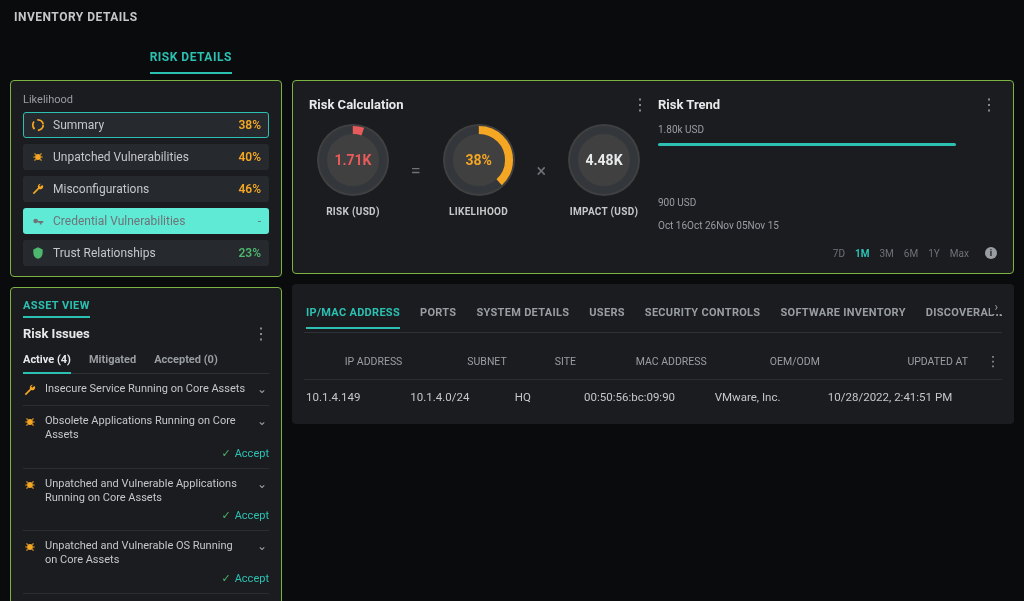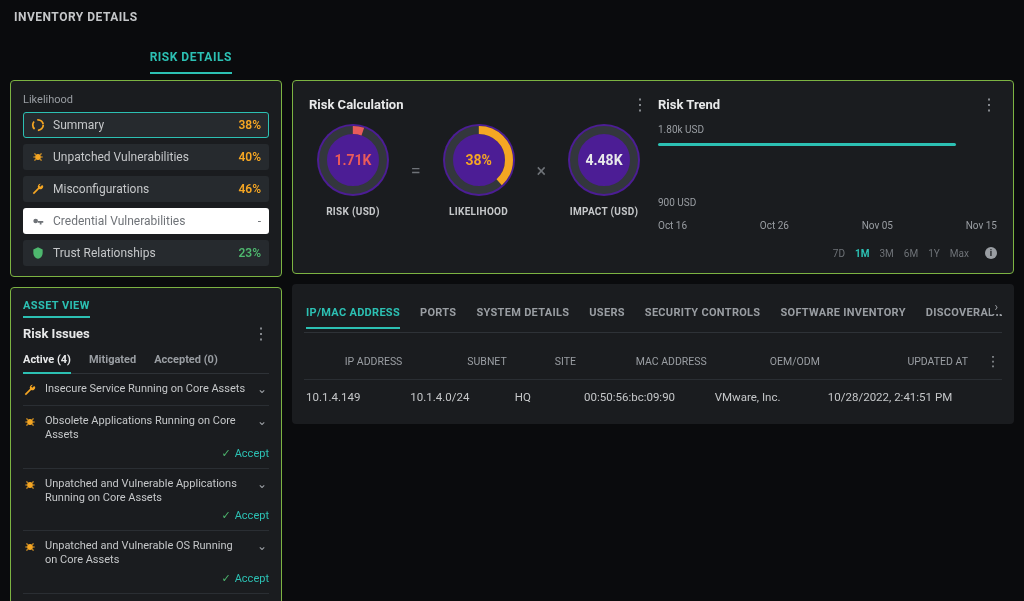--- a/index.html
+++ b/index.html
@@ -35,21 +35,21 @@
   .left-col { width: 272px; display: flex; flex-direction: column; gap: 10px; }
   .right-col { flex: 1; display: flex; flex-direction: column; gap: 10px; min-width: 0; }
   .panel { background: var(--bg-1); border-radius: 4px; padding: 10px 12px; }
   .outlined { border: 1px solid var(--border-green); }
   .panel-title { font-weight: 700; color: var(--text-0); font-size: 13px; }
   .panel-sub { color: var(--text-2); font-size: 11px; margin-top: 2px; }
   .rv-head { display: flex; justify-content: space-between; align-items: flex-end; margin-bottom: 6px; }
   .vec-list { display: flex; flex-direction: column; gap: 6px; margin-top: 4px; }
   .vec-item { display: flex; align-items: center; justify-content: space-between; background: var(--bg-2); border-radius: 3px; padding: 6px 8px; cursor: pointer; font-size: 12px; }
   .vec-item.selected { border: 1px solid var(--teal); padding: 5px 7px; }
-  .vec-item.disabled { color: var(--text-3); background: #ffffff; cursor: default; }
+  .vec-item.disabled { color: var(--text-3); background: #5eead4; cursor: default; }
   .vec-left { display: flex; align-items: center; gap: 8px; }
   .vec-icon { width: 14px; height: 14px; display: inline-flex; align-items: center; justify-content: center; }
   .pct-orange { color: var(--orange); font-weight: 600; }
   .pct-green { color: #4eb76e; font-weight: 600; }
 
   .asset-view-tab { display: inline-block; font-weight: 700; font-size: 11px; letter-spacing: .4px; color: var(--teal); border-bottom: 2px solid var(--teal); padding-bottom: 4px; margin-bottom: 6px; }
   .issues-head { display: flex; justify-content: space-between; align-items: center; }
   .more-icon { color: var(--text-2); cursor: pointer; font-size: 16px; }
   .issue-tabs { display: flex; gap: 18px; margin-top: 6px; border-bottom: 1px solid #2e3237; }
   .issue-tab { font-weight: 700; font-size: 11px; padding: 4px 0 6px 0; cursor: pointer; color: var(--text-2); }
@@ -65,31 +65,31 @@
 
   .bottom-tabs { display: flex; gap: 22px; padding: 4px 2px; }
 
   
   .risk-top { display: flex; gap: 10px; padding: 14px 16px; }
   .risk-calc { flex: 1; }
   .risk-trend { flex: 1; }
   .risk-head { display: flex; justify-content: space-between; align-items: center; margin-bottom: 10px; }
   .circles-row { display: flex; align-items: center; justify-content: space-around; gap: 6px; margin-top: 8px; }
   .circle-block { display: flex; flex-direction: column; align-items: center; gap: 10px; }
-  .circle { position: relative; width: 72px; height: 72px; border-radius: 50%; background: #4c1d95; display: flex; align-items: center; justify-content: center; }
+  .circle { position: relative; width: 72px; height: 72px; border-radius: 50%; background: #404040; display: flex; align-items: center; justify-content: center; }
   .circle .ring-bg { position: absolute; inset: 0; }
   .circle .val { font-weight: 700; font-size: 14px; z-index: 1; }
   .circle-label { font-size: 10px; font-weight: 700; color: var(--text-1); letter-spacing: .3px; }
   .op { color: var(--text-3); font-size: 18px; }
 
   .trend-body { display: flex; flex-direction: column; gap: 6px; margin-top: 4px; }
   .trend-line { color: var(--text-2); font-size: 10px; }
   .trend-area { height: 50px; position: relative; }
   .trend-stroke { height: 3px; background: var(--teal); border-radius: 2px; width: 88%; margin-top: 2px; }
-  .trend-xticks { display: flex; justify-content: space-between; color: var(--text-2); font-size: 10px; margin-top: 6px; }
+  .trend-xticks { display: flex; color: var(--text-2); font-size: 10px; margin-top: 6px; }
   .trend-ranges { display: flex; gap: 10px; justify-content: flex-end; font-size: 10px; color: var(--text-3); margin-top: 10px; align-items: center;}
   .trend-ranges .sel { color: var(--teal); font-weight: 700; }
   .info-circ { display:inline-flex; width:12px; height:12px; border-radius:50%; background: var(--text-2); color: var(--bg-1); align-items:center; justify-content:center; font-size:9px; font-weight:700; margin-left:6px;}
 
   
   .detail-tabs-wrap { position: relative; }
   .detail-tabs { display: flex; gap: 20px; padding: 4px 2px; border-bottom: 1px solid #2e3237; overflow: hidden; }
   .detail-tab { font-weight: 700; font-size: 11px; letter-spacing: .3px; color: var(--text-2); padding: 8px 0; cursor: pointer; white-space: nowrap; }
   .detail-tab.active { color: var(--teal); border-bottom: 2px solid var(--teal); margin-bottom: -1px; }
   .scroll-right { position: absolute; right: 0; top: 6px; color: var(--text-2); cursor: pointer; background: var(--bg-1); padding: 0 4px; }

